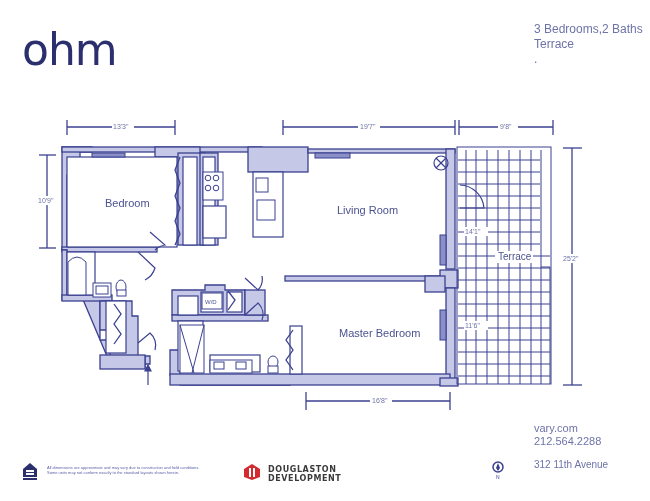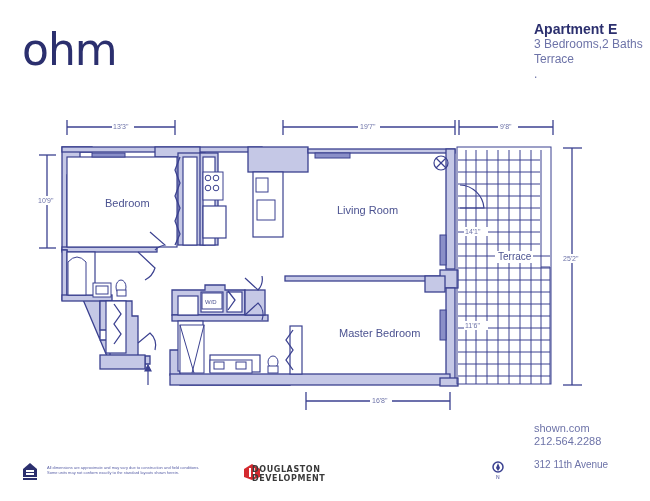--- a/index.html
+++ b/index.html
@@ -8,31 +8,30 @@
   .info{position:absolute;left:534px;top:22px;line-height:15px;}
   .info .title{font-size:14px;font-weight:bold;color:#2b2f6e;}
   .info .line{font-size:12px;color:#6d73a8;}
   .plan{position:absolute;left:0;top:0;}
   .contact{position:absolute;left:534px;top:422px;font-size:11px;color:#6d73a8;line-height:13px;}
   .address{position:absolute;left:534px;top:458px;font-size:10px;color:#6d73a8;line-height:13px;}
   .compass{position:absolute;left:492px;top:461px;width:12px;height:20px;}
   .eho{position:absolute;left:22px;top:462px;width:16px;height:18px;}
   .disclaimer{position:absolute;left:47px;top:465px;font-size:4px;color:#5c63a8;line-height:5px;width:190px;}
   .dd-logo{position:absolute;left:243px;top:463px;width:18px;height:18px;}
-  .dd-text{position:absolute;left:252px;top:465px;font-size:8px;font-weight:bold;color:#3a3a3a;letter-spacing:0.6px;line-height:9px;font-family:"DejaVu Sans",sans-serif;}
+  .dd-text{position:absolute;left:268px;top:465px;font-size:8px;font-weight:bold;color:#3a3a3a;letter-spacing:0.6px;line-height:9px;font-family:"DejaVu Sans",sans-serif;}
   .roomlabel{font-family:"Liberation Sans",sans-serif;fill:#4b5290;}
   .dimlabel{font-family:"Liberation Sans",sans-serif;fill:#6d73a8;font-size:7px;}
 </style>
 </head>
 <body>
 
 <div class="logo">ohm</div>
 
 <div class="info">
-  <div class="title">Apartment E</div>
   <div class="line">3 Bedrooms,2 Baths</div>
   <div class="line">Terrace</div>
   <div class="line">.</div>
 </div>
 
 <svg class="plan" width="650" height="501" viewBox="0 0 650 501" xmlns="http://www.w3.org/2000/svg">
   <g stroke="#3b4190" stroke-width="1.3" fill="none">
 
     <g>
       <line x1="67" y1="127" x2="175" y2="127"></line>
@@ -237,21 +236,21 @@
   <text x="38" y="203" class="dimlabel">10'9"</text>
   <rect x="562" y="254" width="22" height="9" fill="#ffffff"></rect>
   <text x="563" y="261" class="dimlabel">25'2"</text>
   <text x="465" y="234" class="dimlabel">14'1"</text>
   <text x="465" y="328" class="dimlabel">11'6"</text>
   <rect x="370" y="396" width="22" height="9" fill="#ffffff"></rect>
   <text x="372" y="403" class="dimlabel">16'8"</text>
 </svg>
 
 <div class="contact">
-  <div>shown.com</div>
+  <div>vary.com</div>
   <div>212.564.2288</div>
 </div>
 
 <svg class="compass" viewBox="0 0 12 20">
   <circle cx="6" cy="6" r="5" fill="none" stroke="#3b4190" stroke-width="1.5"></circle>
   <path d="M6 2 L8 7 L6 10 L4 7 Z" fill="#3b4190"></path>
   <text x="4" y="18" font-size="5" fill="#3b4190" font-family="Liberation Sans, sans-serif">N</text>
 </svg>
 
 <div class="address">

